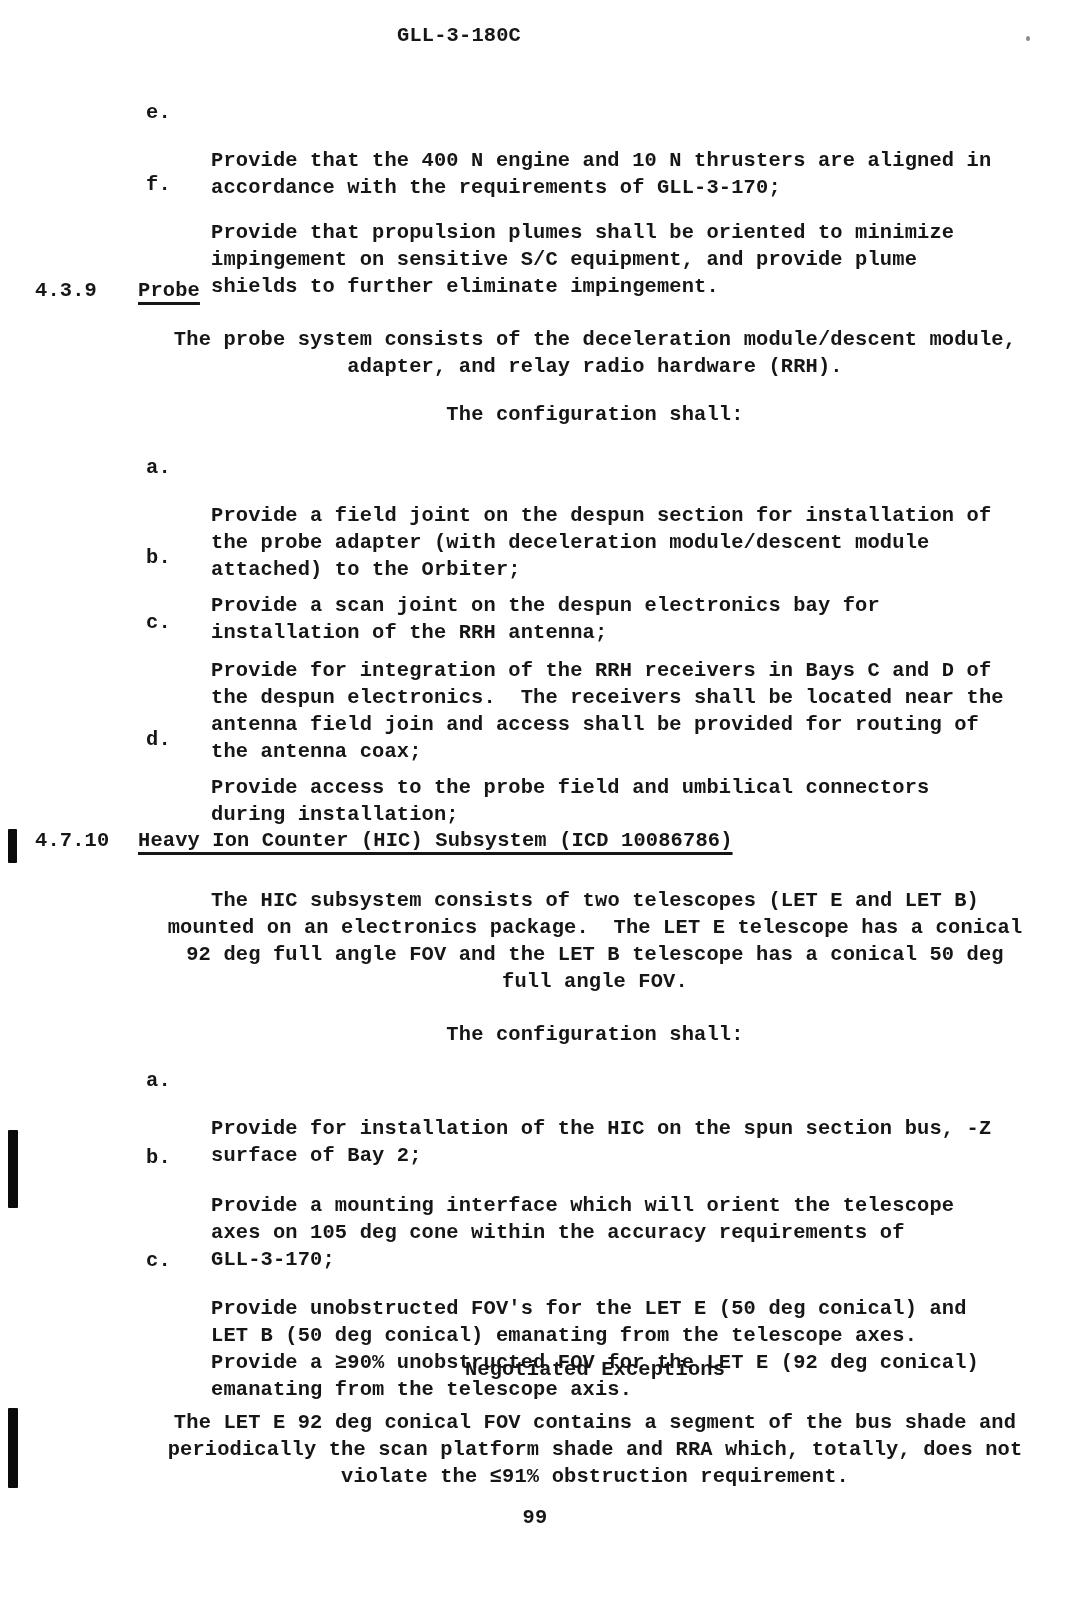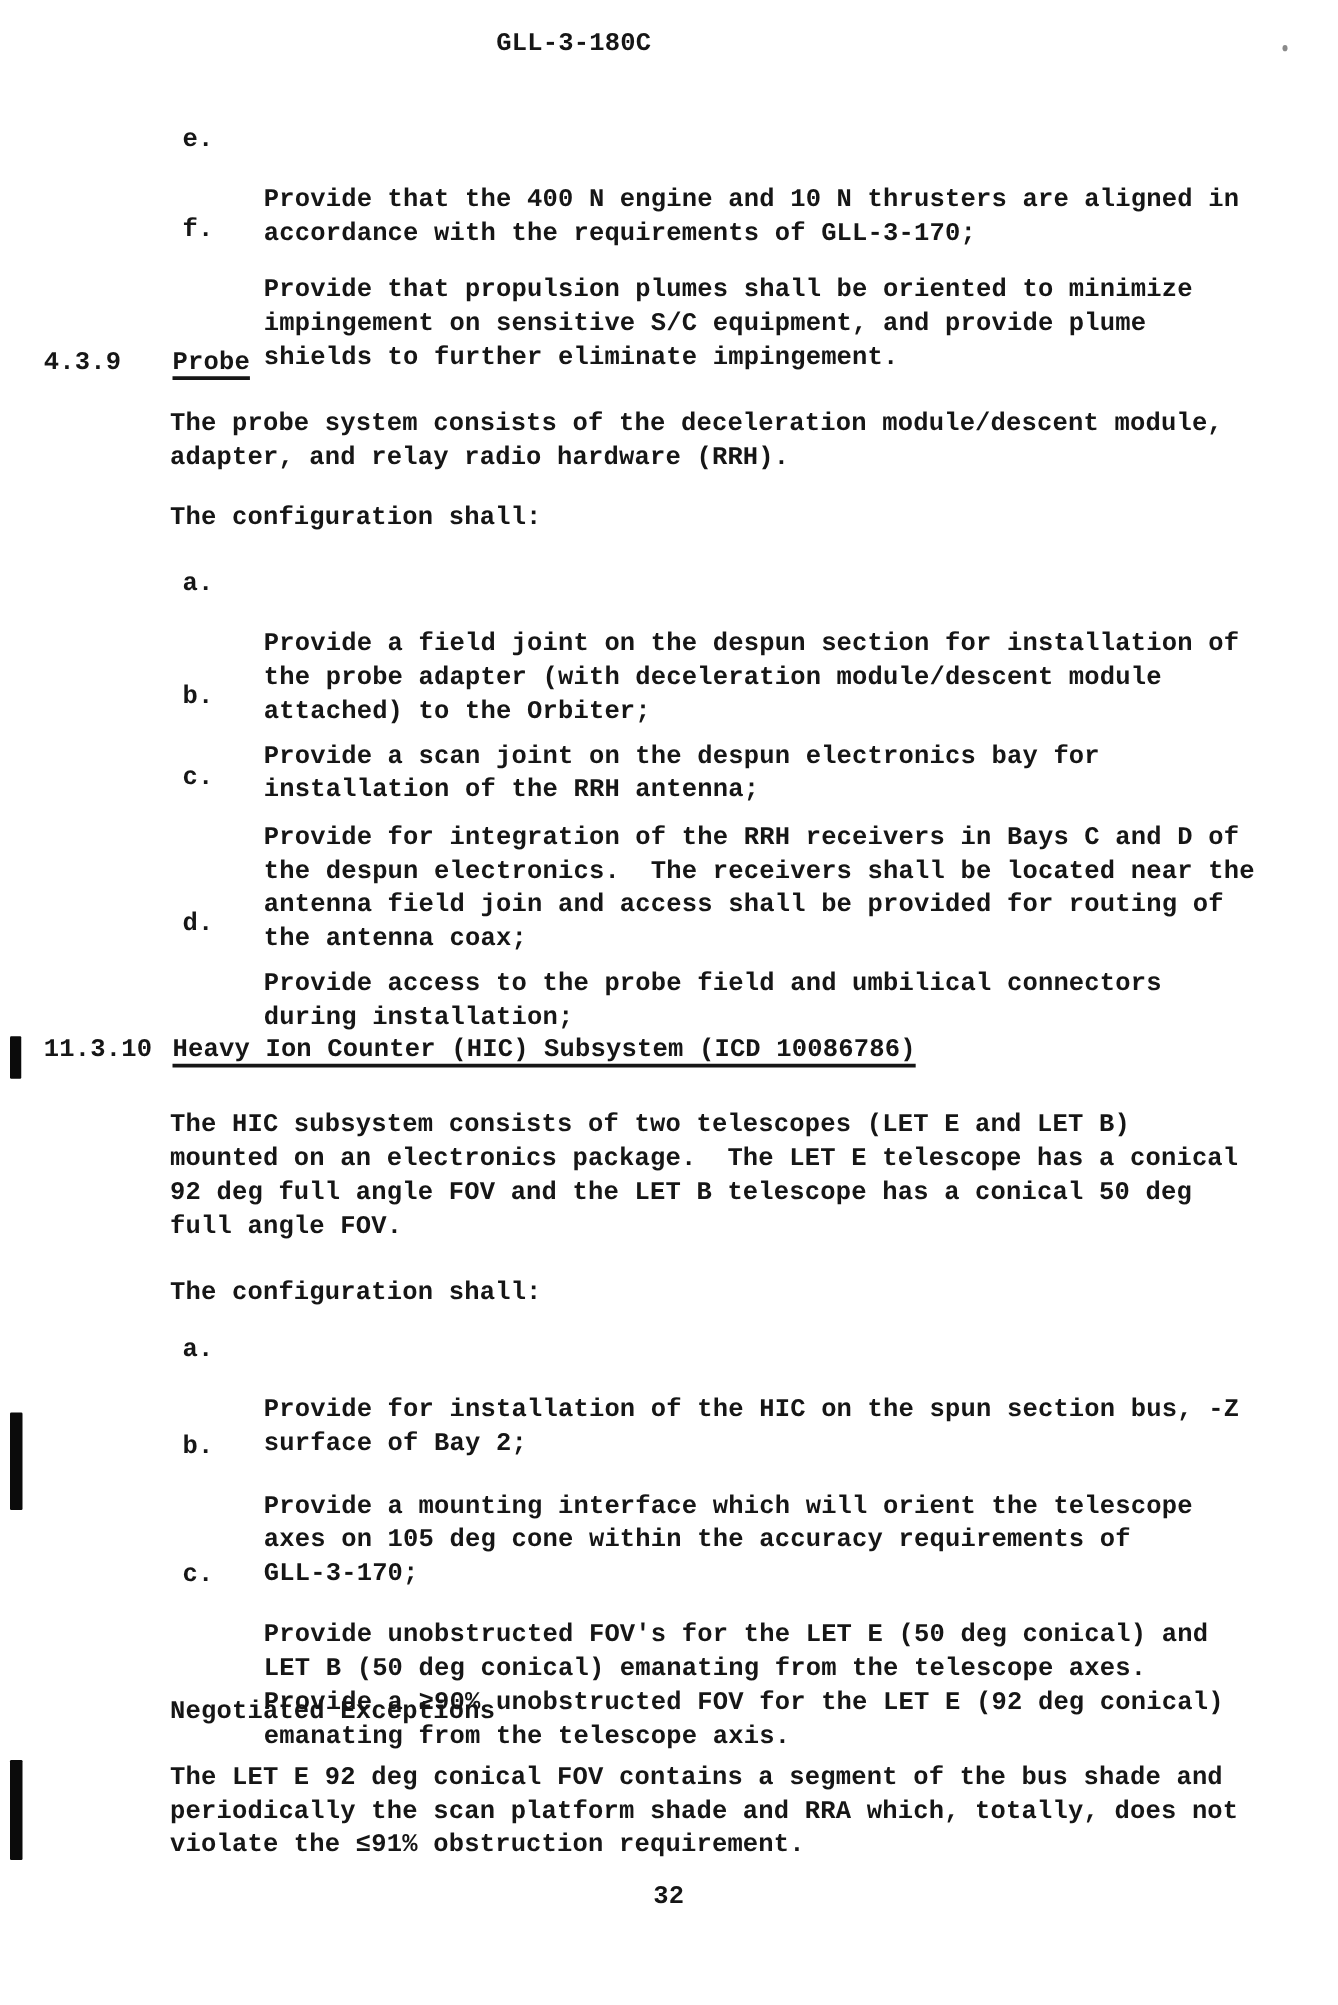--- a/index.html
+++ b/index.html
@@ -23,22 +23,23 @@
   .pre { white-space: pre-wrap; }
 
   .doc-header {
     top: 22px;
     left: 0;
     width: 918px;
     text-align: center;
   }
 
   .para {
-    left: 136px;
+    left: 155px;
     width: 880px;
+    text-align: center;
   }
 
   .list-row {
     left: 146px;
     width: 880px;
     display: flex;
     align-items: flex-start;
   }
   .list-label {
     flex: 0 0 65px;
@@ -143,21 +144,21 @@
 
 <div class="abs list-row" style="top:726px">
   <span class="list-label">d.</span>
   <div class="list-text pre">Provide access to the probe field and umbilical connectors
 during installation;</div>
 </div>
 
 <div class="change-bar" id="bar-1"></div>
 
 <div class="abs sec-row" style="top:827px">
-  <span class="sec-num">11.3.10</span>
+  <span class="sec-num">4.7.10</span>
   <span class="sec-title">Heavy Ion Counter (HIC) Subsystem (ICD 10086786)</span>
 </div>
 
 <div class="abs para pre" style="top:887px">The HIC subsystem consists of two telescopes (LET E and LET B)
 mounted on an electronics package.  The LET E telescope has a conical
 92 deg full angle FOV and the LET B telescope has a conical 50 deg
 full angle FOV.</div>
 
 <div class="abs para pre" style="top:1021px">The configuration shall:</div>
 
@@ -185,13 +186,13 @@
 </div>
 
 <div class="abs para underlined" style="top:1356px">Negotiated Exceptions</div>
 
 <div class="change-bar" id="bar-3"></div>
 
 <div class="abs para pre" style="top:1409px">The LET E 92 deg conical FOV contains a segment of the bus shade and
 periodically the scan platform shade and RRA which, totally, does not
 violate the ≤91% obstruction requirement.</div>
 
-<div class="abs page-number">32</div>
+<div class="abs page-number">99</div>
 
 </body></html>

